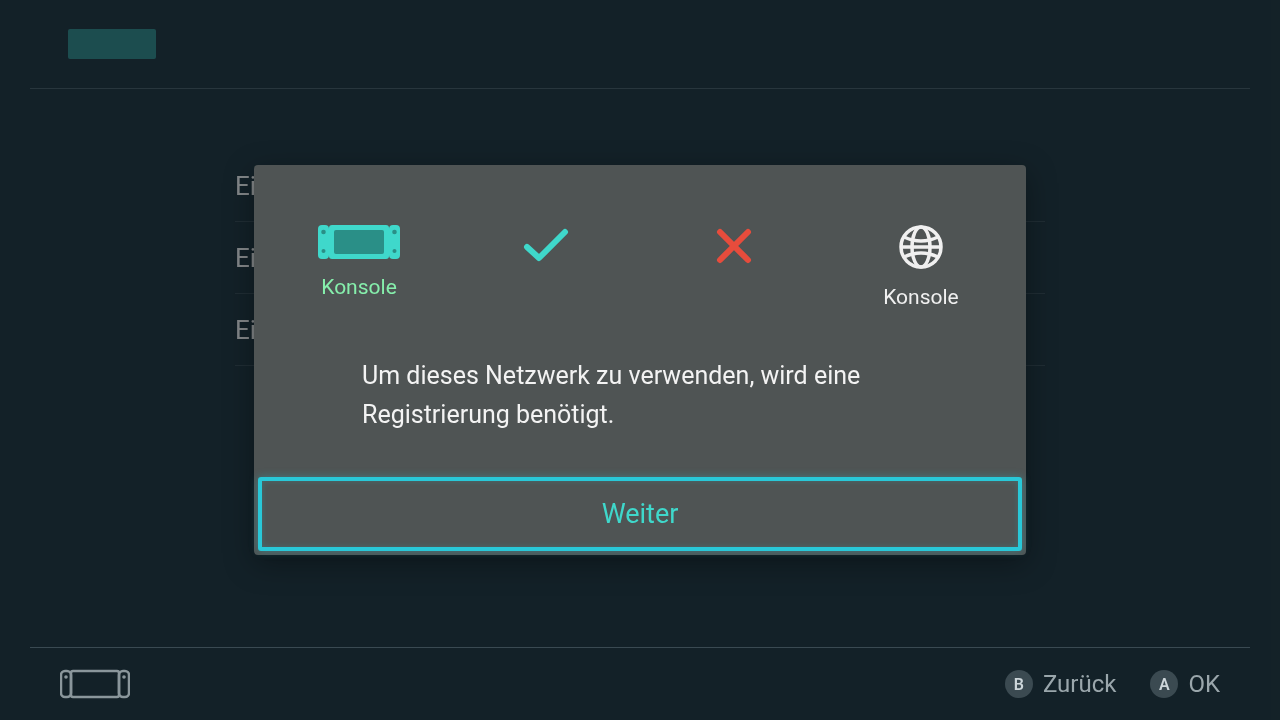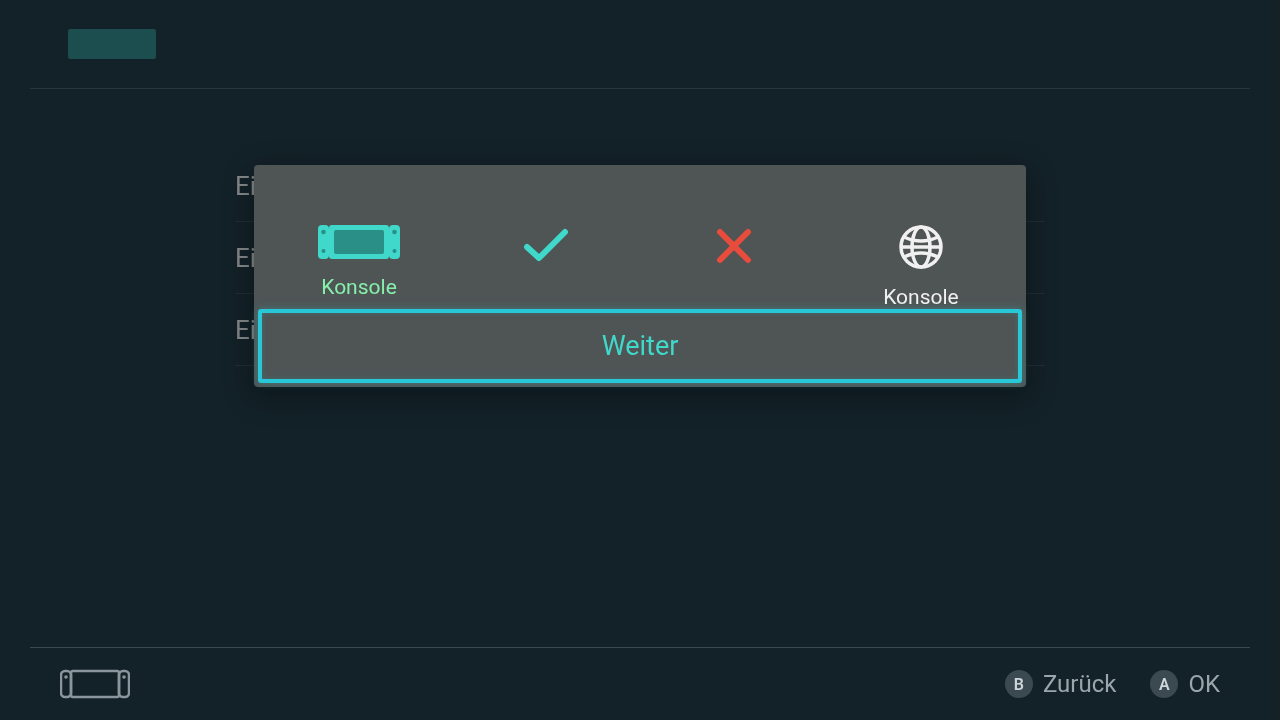--- a/index.html
+++ b/index.html
@@ -206,20 +206,21 @@
           <ellipse cx="24" cy="24" rx="9" ry="20" stroke="#f0f0f0" stroke-width="3.5" fill="none"></ellipse>
           <line x1="4" y1="24" x2="44" y2="24" stroke="#f0f0f0" stroke-width="3.5"></line>
           <path d="M7 14 Q24 22 41 14" stroke="#f0f0f0" stroke-width="3.5" fill="none"></path>
           <path d="M7 34 Q24 26 41 34" stroke="#f0f0f0" stroke-width="3.5" fill="none"></path>
         </svg>
         <div class="status-label c-white">Konsole</div>
       </div>
 
     </div>
 
+    <div class="msg">Um dieses Netzwerk zu verwenden, wird eine Registrierung benötigt.</div>
 
     <div class="big-button">
       <span>Weiter</span>
     </div>
   </div>
 
   <div class="hr-bot"></div>
   <div class="footer">
     <div class="footer-left">
       <svg class="ico" width="70" height="30" viewBox="0 0 70 30">

